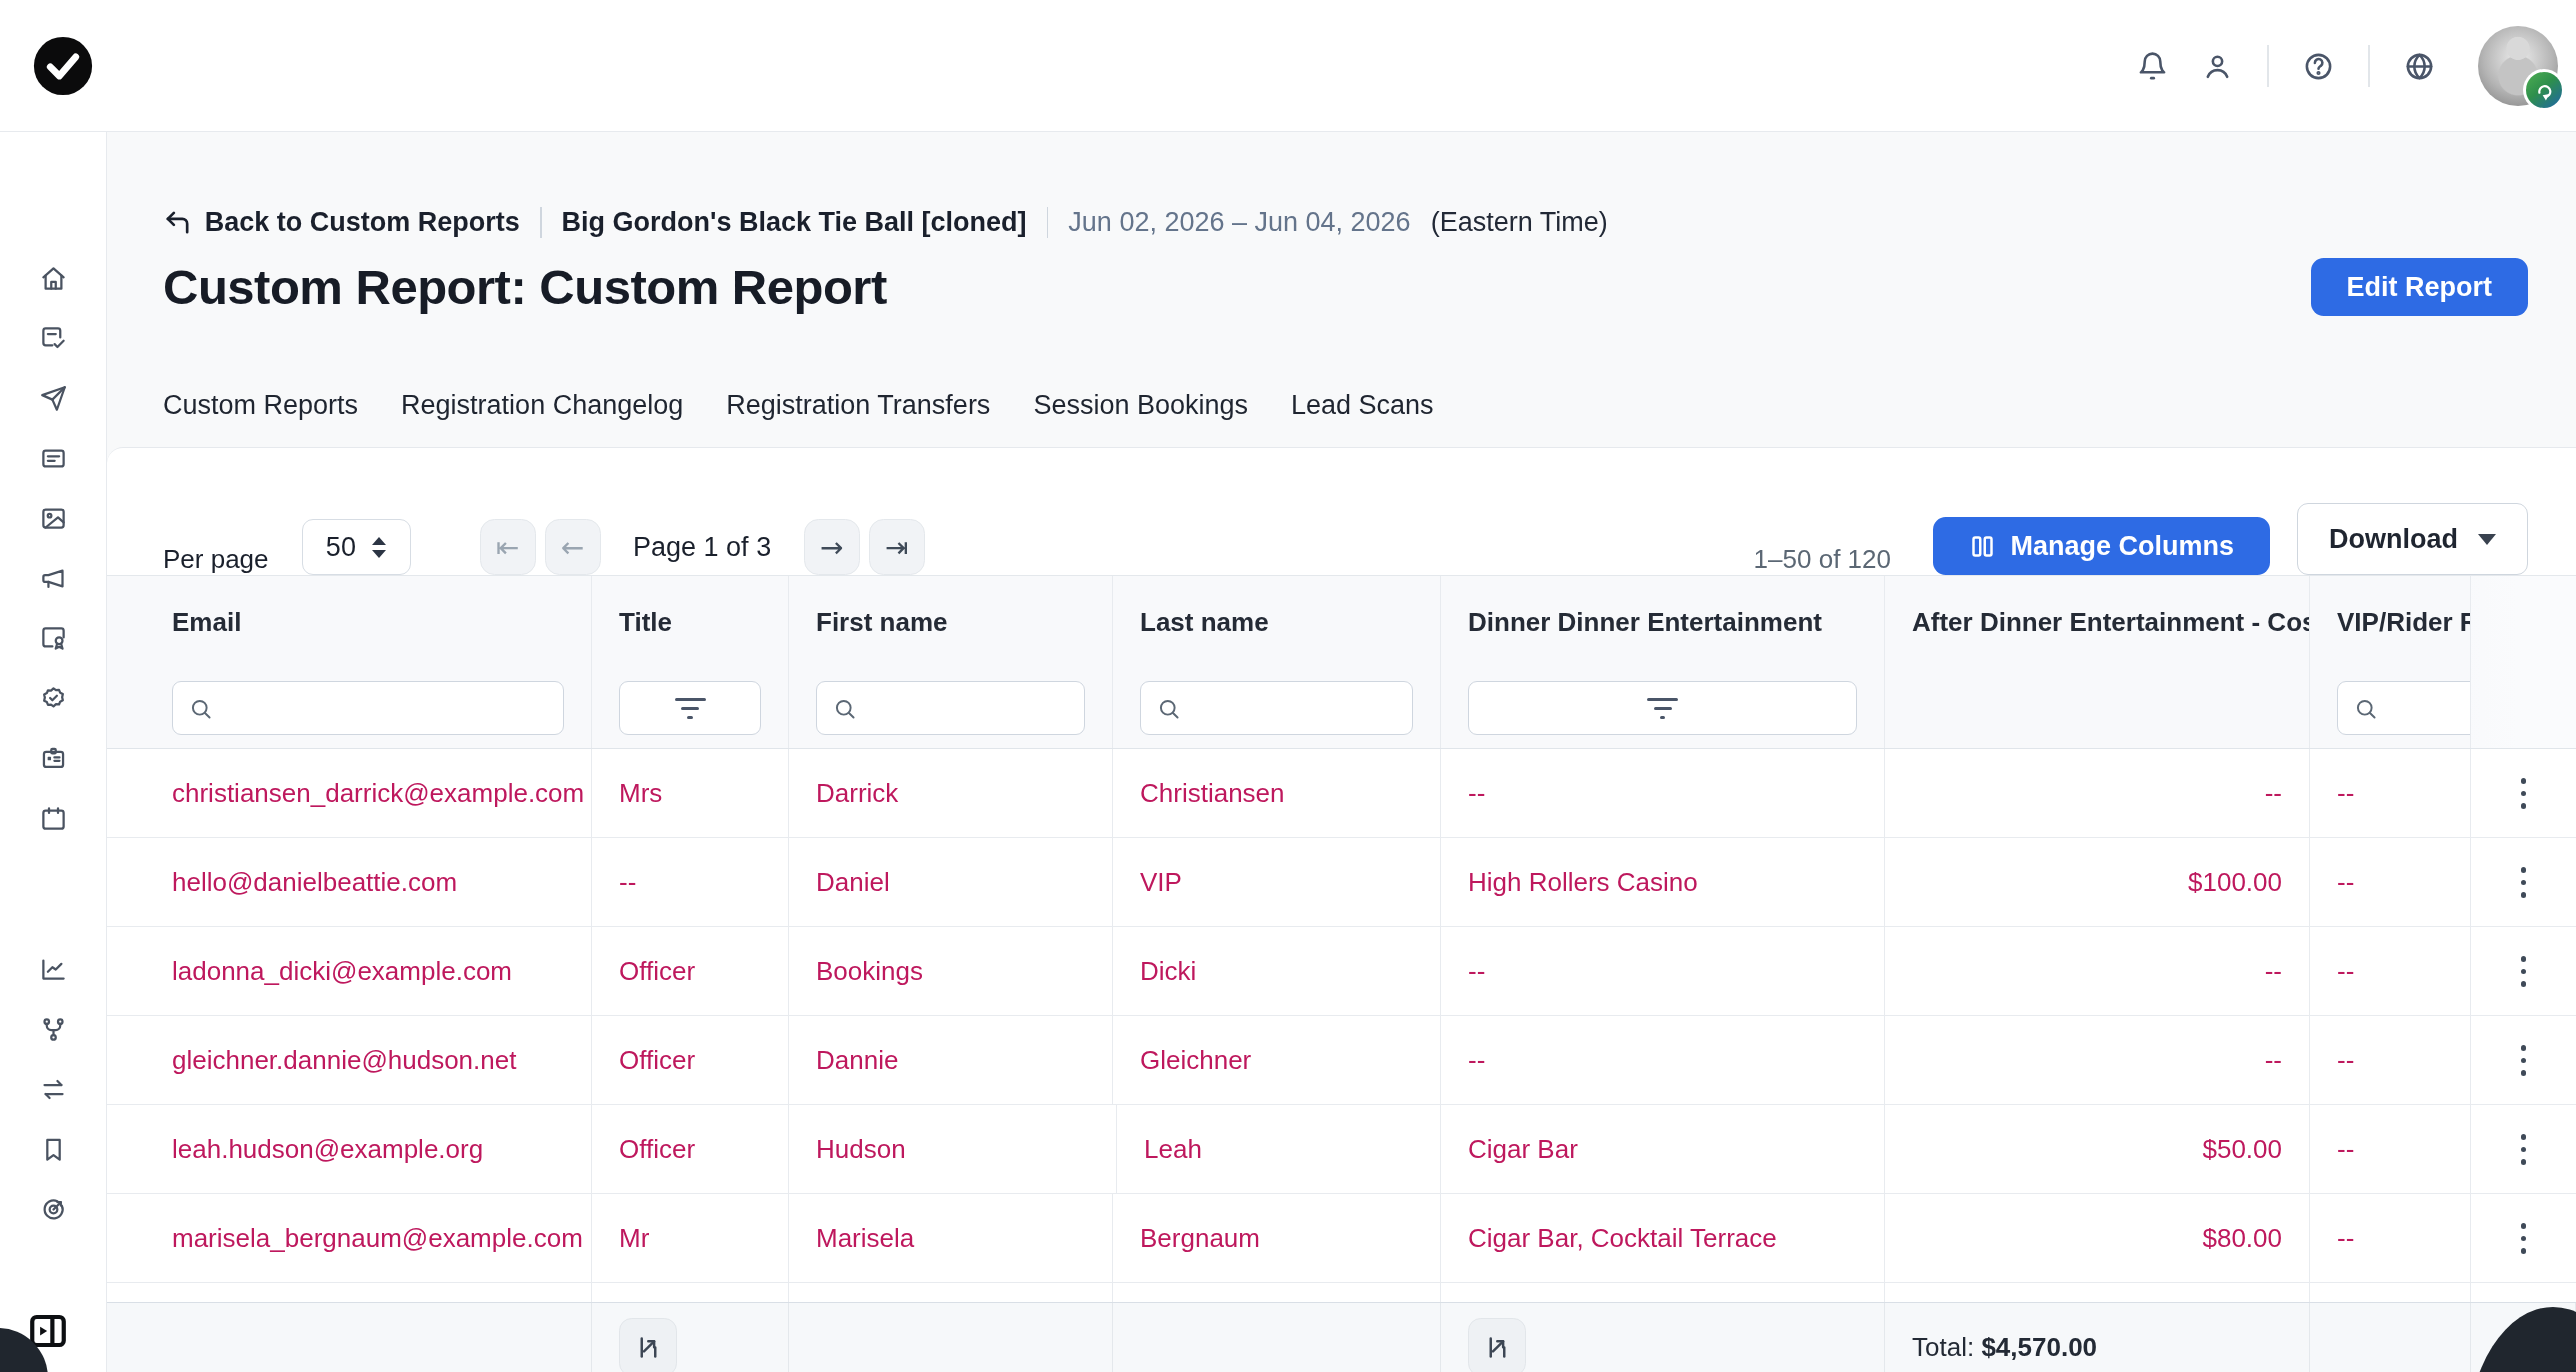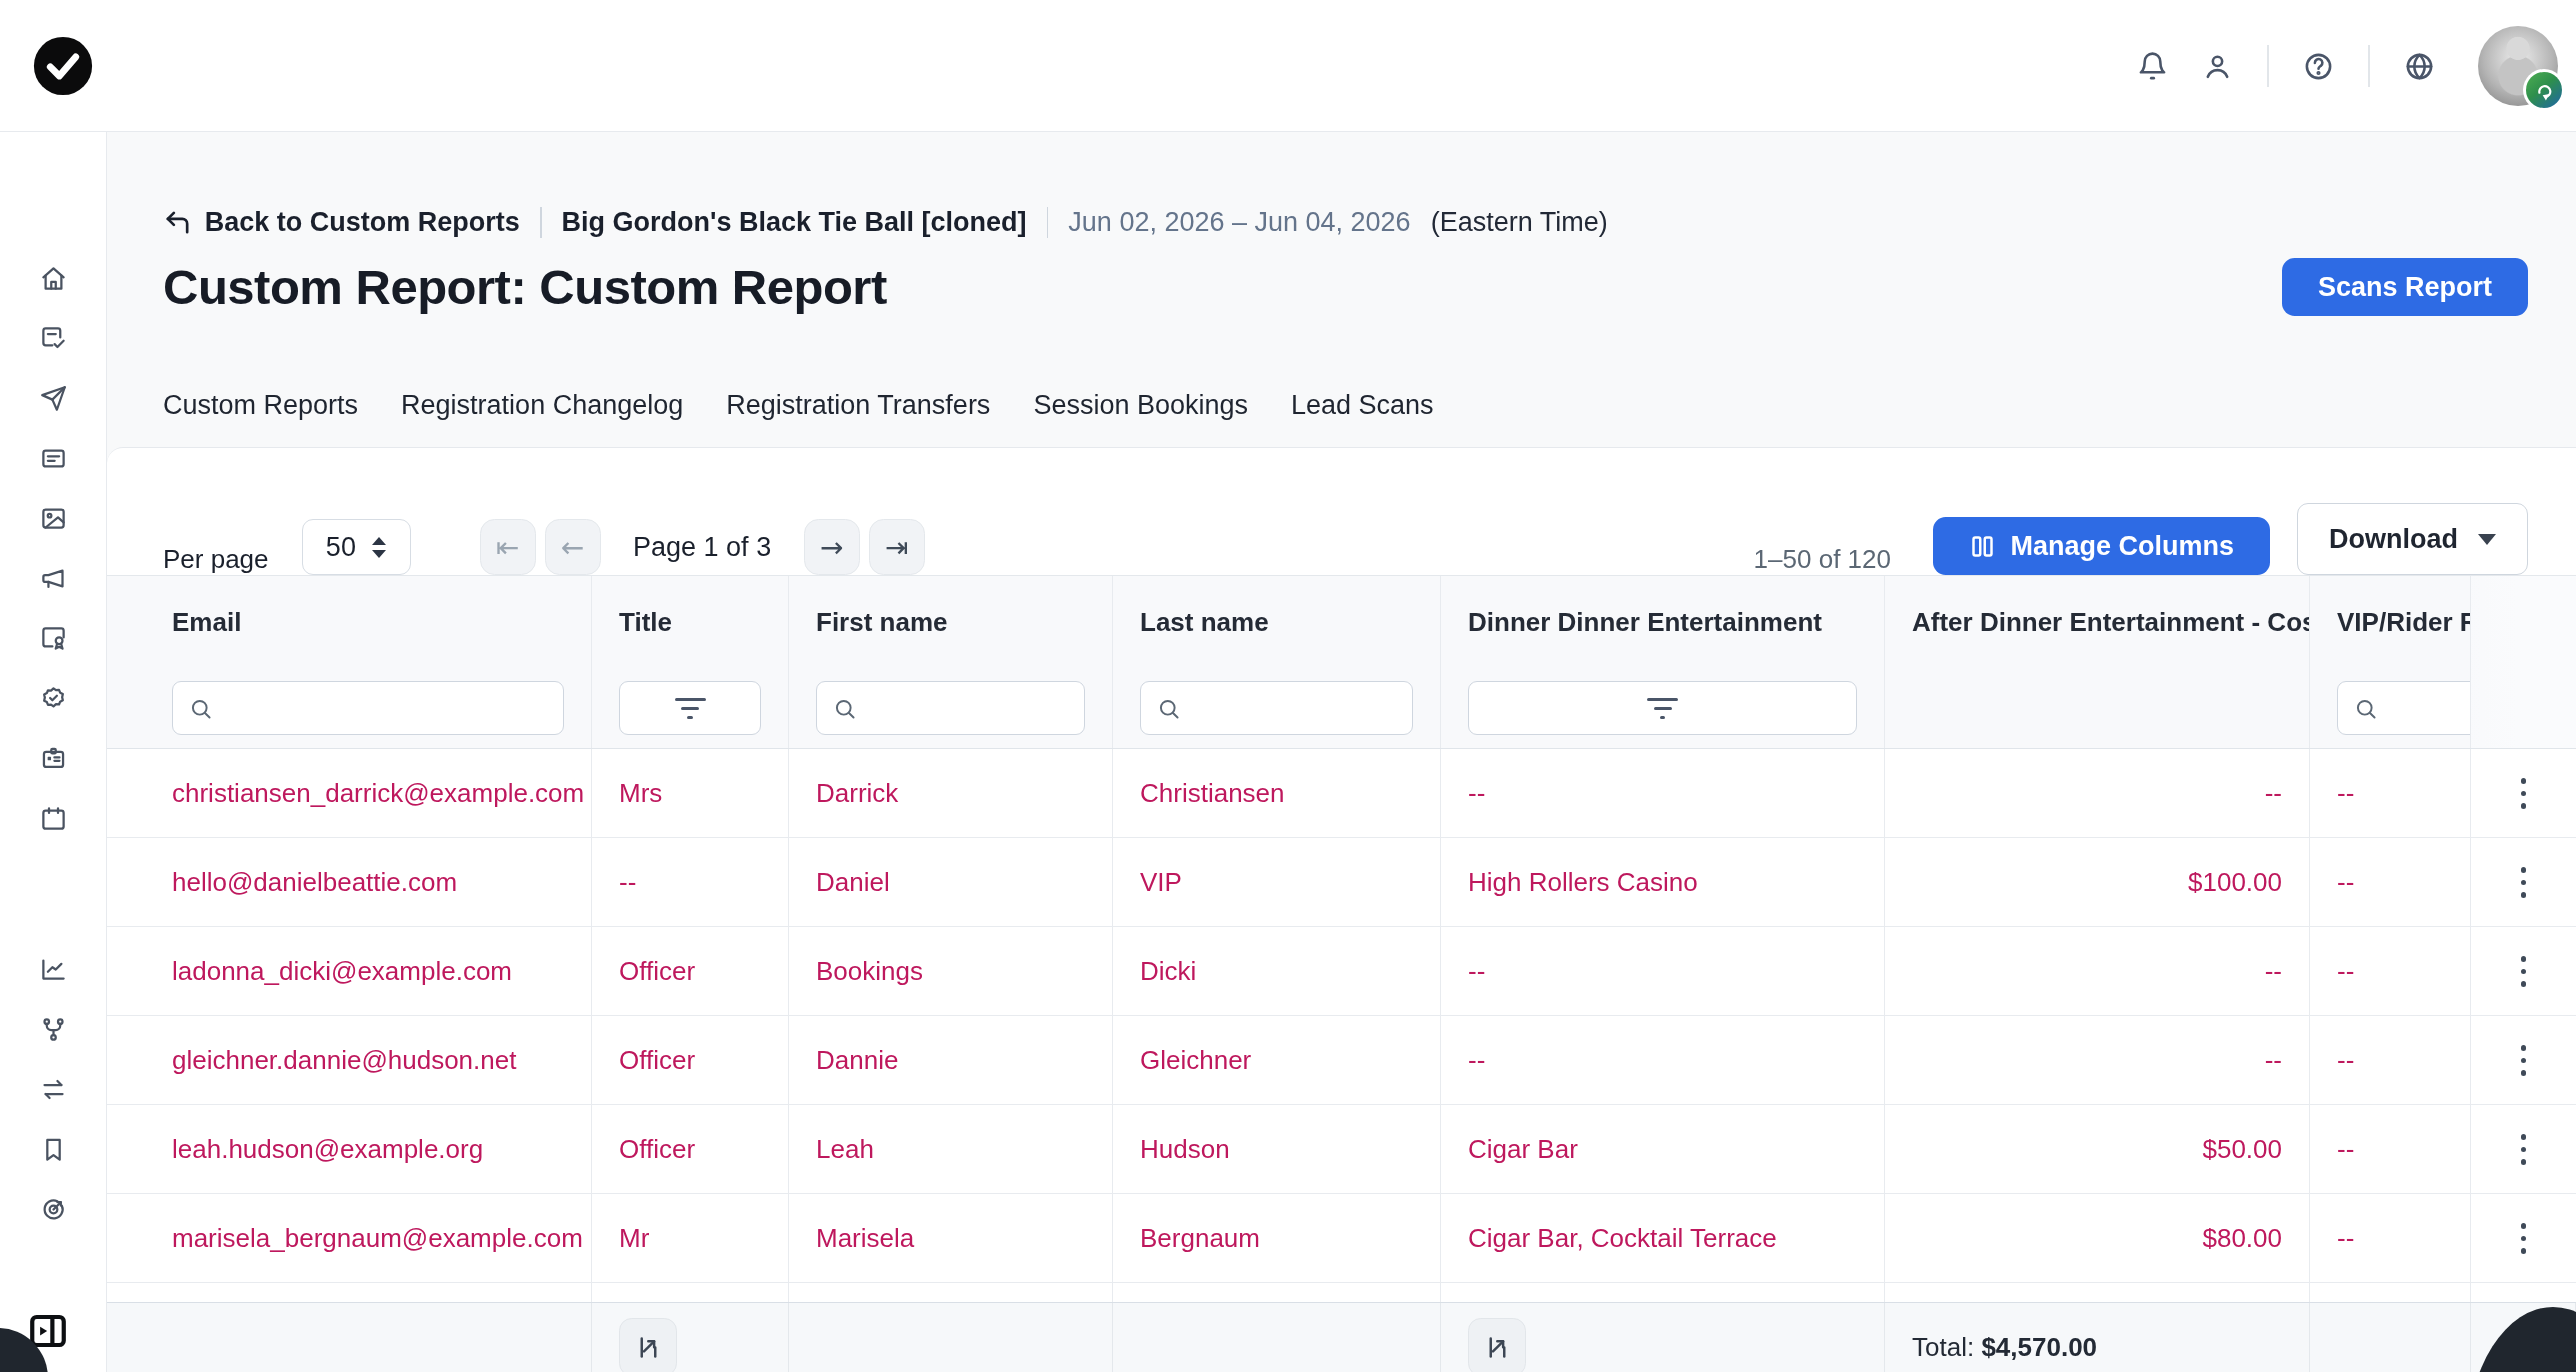--- a/index.html
+++ b/index.html
@@ -275,21 +275,21 @@
       <div class="crumb-divider"></div>
       <span class="crumb-event">Big Gordon's Black Tie Ball [cloned]</span>
       <div class="crumb-divider"></div>
       <span class="crumb-dates">Jun 02, 2026 – Jun 04, 2026</span>
       <span class="crumb-tz">(Eastern Time)</span>
     </div>
 
     <div class="title-row">
       <div class="page-title">Custom Report: Custom Report</div>
       <button class="btn-primary edit-btn">
-        <span>Scans Report</span>
+        <span>Edit Report</span>
       </button>
     </div>
 
     <div class="tabs">
       <span class="tab">Custom Reports</span>
       <span class="tab">Registration Changelog</span>
       <span class="tab">Registration Transfers</span>
       <span class="tab">Session Bookings</span>
       <span class="tab">Lead Scans</span>
     </div>
@@ -462,22 +462,22 @@
             <span class="kebab">
               <i></i>
               <i></i>
               <i></i>
             </span>
           </div>
       </div>
       <div class="row">
         <div class="cell c0">leah.hudson@example.org</div>
         <div class="cell c1">Officer</div>
+        <div class="cell c3">Hudson</div>
         <div class="cell c2">Leah</div>
-        <div class="cell c3">Hudson</div>
         <div class="cell c4">Cigar Bar</div>
         <div class="cell c5">$50.00</div>
         <div class="cell c6">--</div>
         <div class="cell c7">
             <span class="kebab">
               <i></i>
               <i></i>
               <i></i>
             </span>
           </div>

